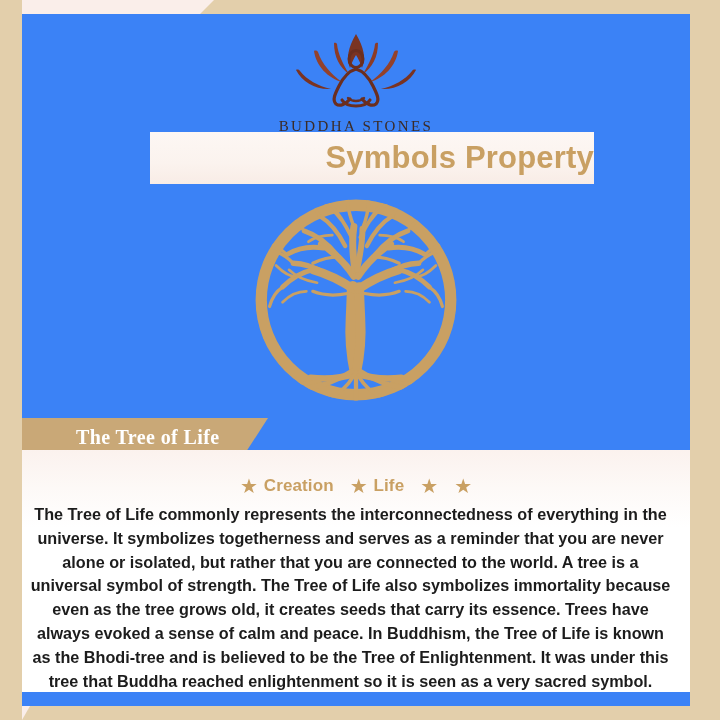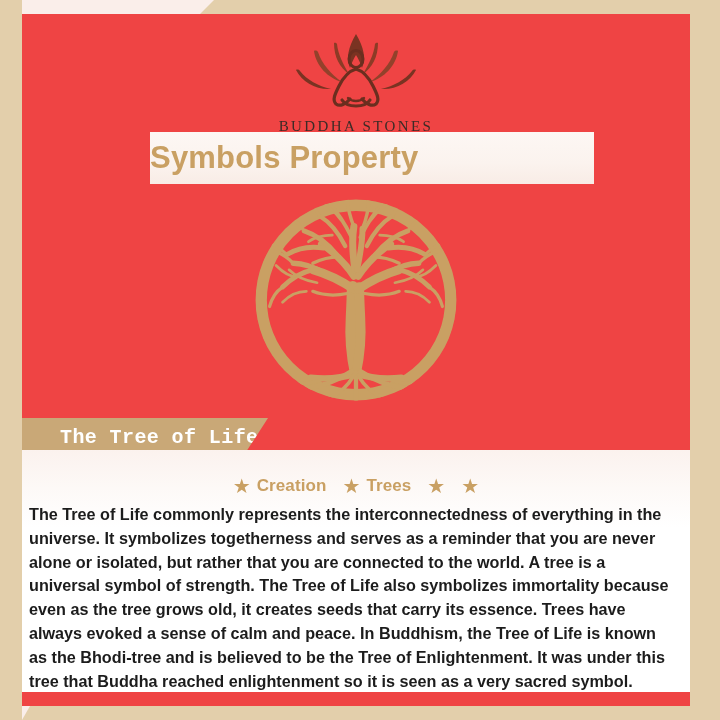--- a/index.html
+++ b/index.html
@@ -58,21 +58,21 @@
     clip-path: polygon(16px 0, 100% 0, 100% 100%, 0 100%);
   }
 
   
   .canvas {
     position: absolute;
     top: 14px;
     left: 22px;
     width: 668px;
     height: 692px;
-    background: #ef4444;
+    background: #3b82f6;
   }
 
   
   .logo-block {
     position: absolute;
     top: 10px;
     left: 0;
     width: 668px;
     text-align: center;
   }
@@ -92,21 +92,21 @@
   
   .title-banner {
     position: absolute;
     top: 118px;
     left: 128px;
     width: 444px;
     height: 52px;
     background: linear-gradient(180deg, #fdf7f4 0%, #fbf3ee 60%, #f8ece6 100%);
     display: flex;
     align-items: center;
-    justify-content: flex-start;
+    justify-content: flex-end;
   }
   .title-text {
     font-size: 31px;
     font-weight: 700;
     color: #c9a063;
     letter-spacing: 0.2px;
     font-family: "Liberation Sans", sans-serif;
     white-space: nowrap;
   }
 
@@ -129,23 +129,23 @@
     background: #c9a877;
     clip-path: polygon(0 0, 100% 0, 90% 100%, 0 100%);
     display: flex;
     align-items: center;
   }
   .ribbon-text {
     color: #ffffff;
     font-size: 20px;
     font-weight: 700;
     letter-spacing: 0.4px;
-    padding-left: 38px;
+    padding-left: 54px;
     white-space: nowrap;
-    font-family: Liberation Mono, monospace;
+    font-family: Liberation Serif, serif;
   }
 
   
   .content-card {
     position: absolute;
     top: 436px;
     left: 0;
     width: 668px;
     height: 242px;
     background: linear-gradient(180deg, #fbf2ee 0%, #fdf9f7 16%, #ffffff 32%, #ffffff 100%);
@@ -177,21 +177,21 @@
     letter-spacing: 0.1px;
     font-family: "Liberation Sans", sans-serif;
   }
 
   .body-text {
     margin: 7px 18px 0 7px;
     font-size: 16.2px;
     line-height: 1.47;
     color: #1c1c1c;
     font-weight: 600;
-    text-align: left;
+    text-align: center;
     font-family: "Liberation Sans", sans-serif;
   }
 </style>
 </head>
 <body>
 
 <div class="poster">
 
   <div class="band-top"></div>
   <div class="band-right"></div>
@@ -317,21 +317,21 @@
     </div>
 
     <div class="content-card">
       <div class="features">
         <div class="feature">
           <span class="feature-star">★</span>
           <span class="feature-label">Creation</span>
         </div>
         <div class="feature">
           <span class="feature-star">★</span>
-          <span class="feature-label">Trees</span>
+          <span class="feature-label">Life</span>
         </div>
         <div class="feature">
           <span class="feature-star">★</span>
         </div>
         <div class="feature">
           <span class="feature-star">★</span>
         </div>
       </div>
 
       <p class="body-text">The Tree of Life commonly represents the interconnectedness of everything in the universe. It symbolizes togetherness and serves as a reminder that you are never alone or isolated, but rather that you are connected to the world. A tree is a universal symbol of strength. The Tree of Life also symbolizes immortality because even as the tree grows old, it creates seeds that carry its essence. Trees have always evoked a sense of calm and peace. In Buddhism, the Tree of Life is known as the Bhodi-tree and is believed to be the Tree of Enlightenment. It was under this tree that Buddha reached enlightenment so it is seen as a very sacred symbol.</p>

